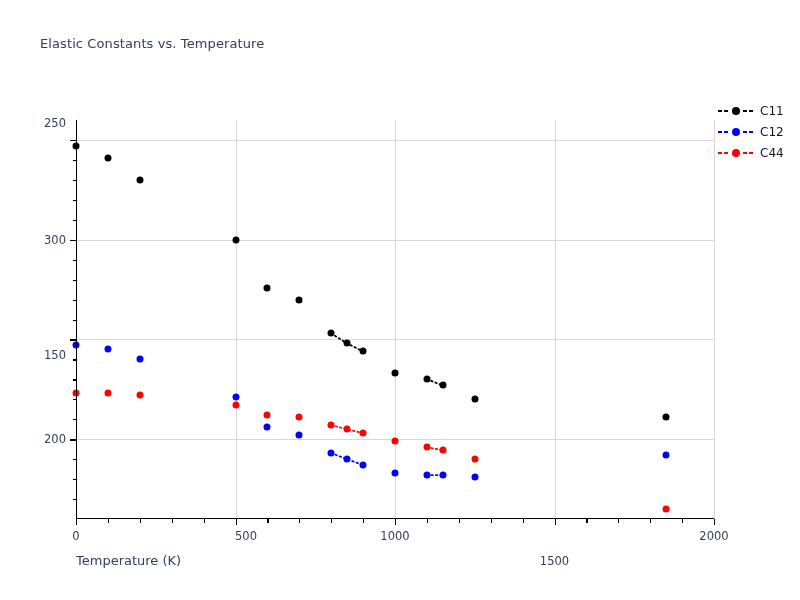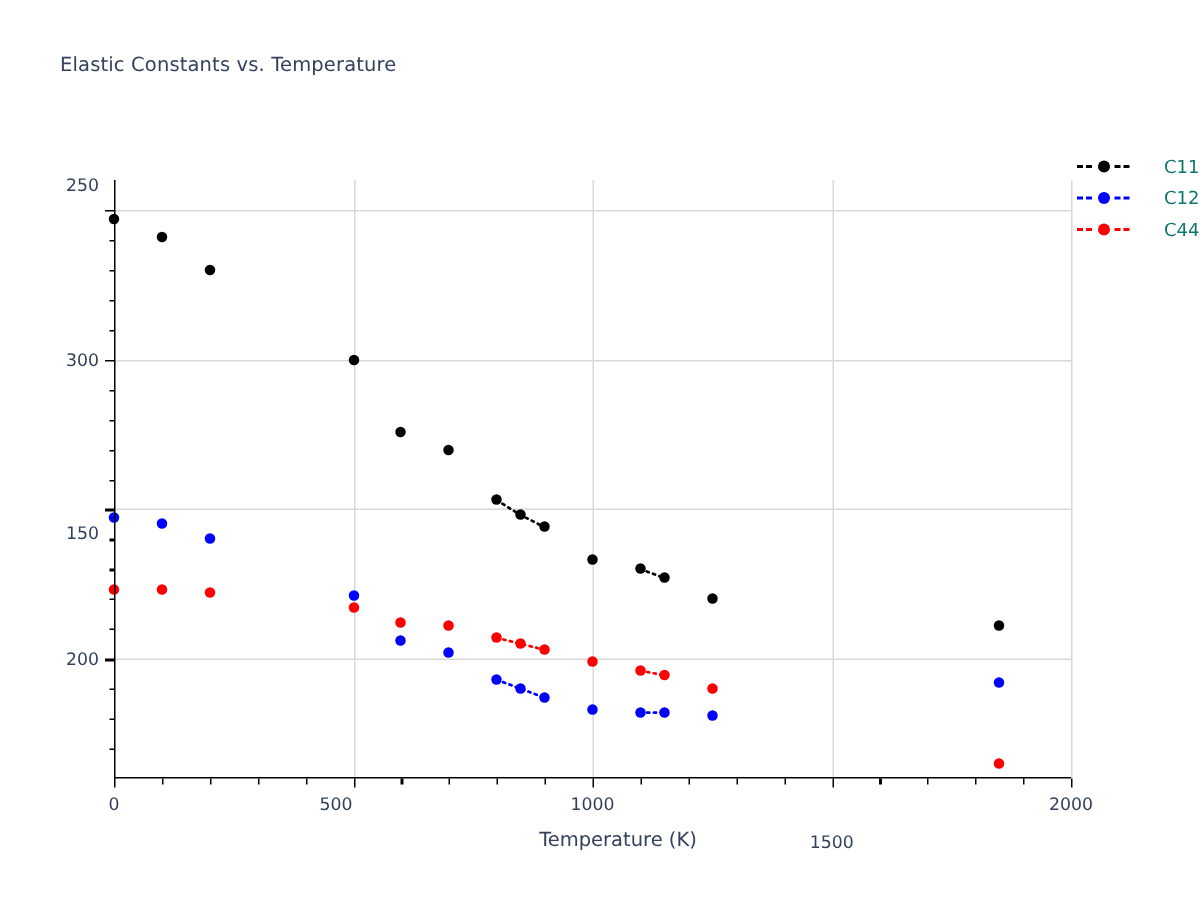--- a/index.html
+++ b/index.html
@@ -101,24 +101,23 @@
   .xtick-label {
     position: absolute;
     top: 406px;
     font-size: 11.5px;
     color: #33415c;
     white-space: nowrap;
     transform: translateX(-50%);
   }
   #x-axis-label {
     position: absolute;
-    left: 93px;
+    left: 76px;
     width: 638px;
     top: 553px;
-    text-align: center;
     font-size: 13px;
     color: #33415c;
   }
   .pt {
     position: absolute;
     border-radius: 50%;
     transform: translate(-50%, -50%);
   }
   #legend {
     position: absolute;
@@ -146,22 +145,22 @@
   .legend-marker {
     position: absolute;
     top: 2px;
     left: 16px;
     width: 8px;
     height: 8px;
     border-radius: 50%;
   }
   .legend-label {
     font-size: 12px;
-    color: #0f766e;
-    margin-left: 20px;
+    color: #0f172a;
+    margin-left: 4px;
   }
   svg.conn {
     position: absolute;
     left: 0;
     top: 0;
     width: 638px;
     height: 399px;
     overflow: visible;
     pointer-events: none;
   }
@@ -280,21 +279,21 @@
       </div>
     <div id="axis-frame"></div>
   </div>
 
   <div id="tick-labels">
       <div class="ytick-label" style="top: 439.2px; right: 724px;">200</div>
       <div class="ytick-label" style="top: 355px; right: 724px;">150</div>
       <div class="ytick-label" style="top: 239.7px; right: 724px;">300</div>
       <div class="ytick-label" style="top: 123px; right: 724px;">250</div>
       <div class="xtick-label" style="left: 76px; top: 529px;">0</div>
-      <div class="xtick-label" style="left: 224px; top: 529px;">500</div>
+      <div class="xtick-label" style="left: 246px; top: 529px;">500</div>
       <div class="xtick-label" style="left: 395px; top: 529px;">1000</div>
       <div class="xtick-label" style="left: 554.5px; top: 529px; margin-top: 25px;">1500</div>
       <div class="xtick-label" style="left: 714px; top: 529px;">2000</div>
     </div>
 
   <div id="x-axis-label">Temperature (K)</div>
 
   <div id="legend">
       <div class="legend-row">
         <div class="legend-symbol">

